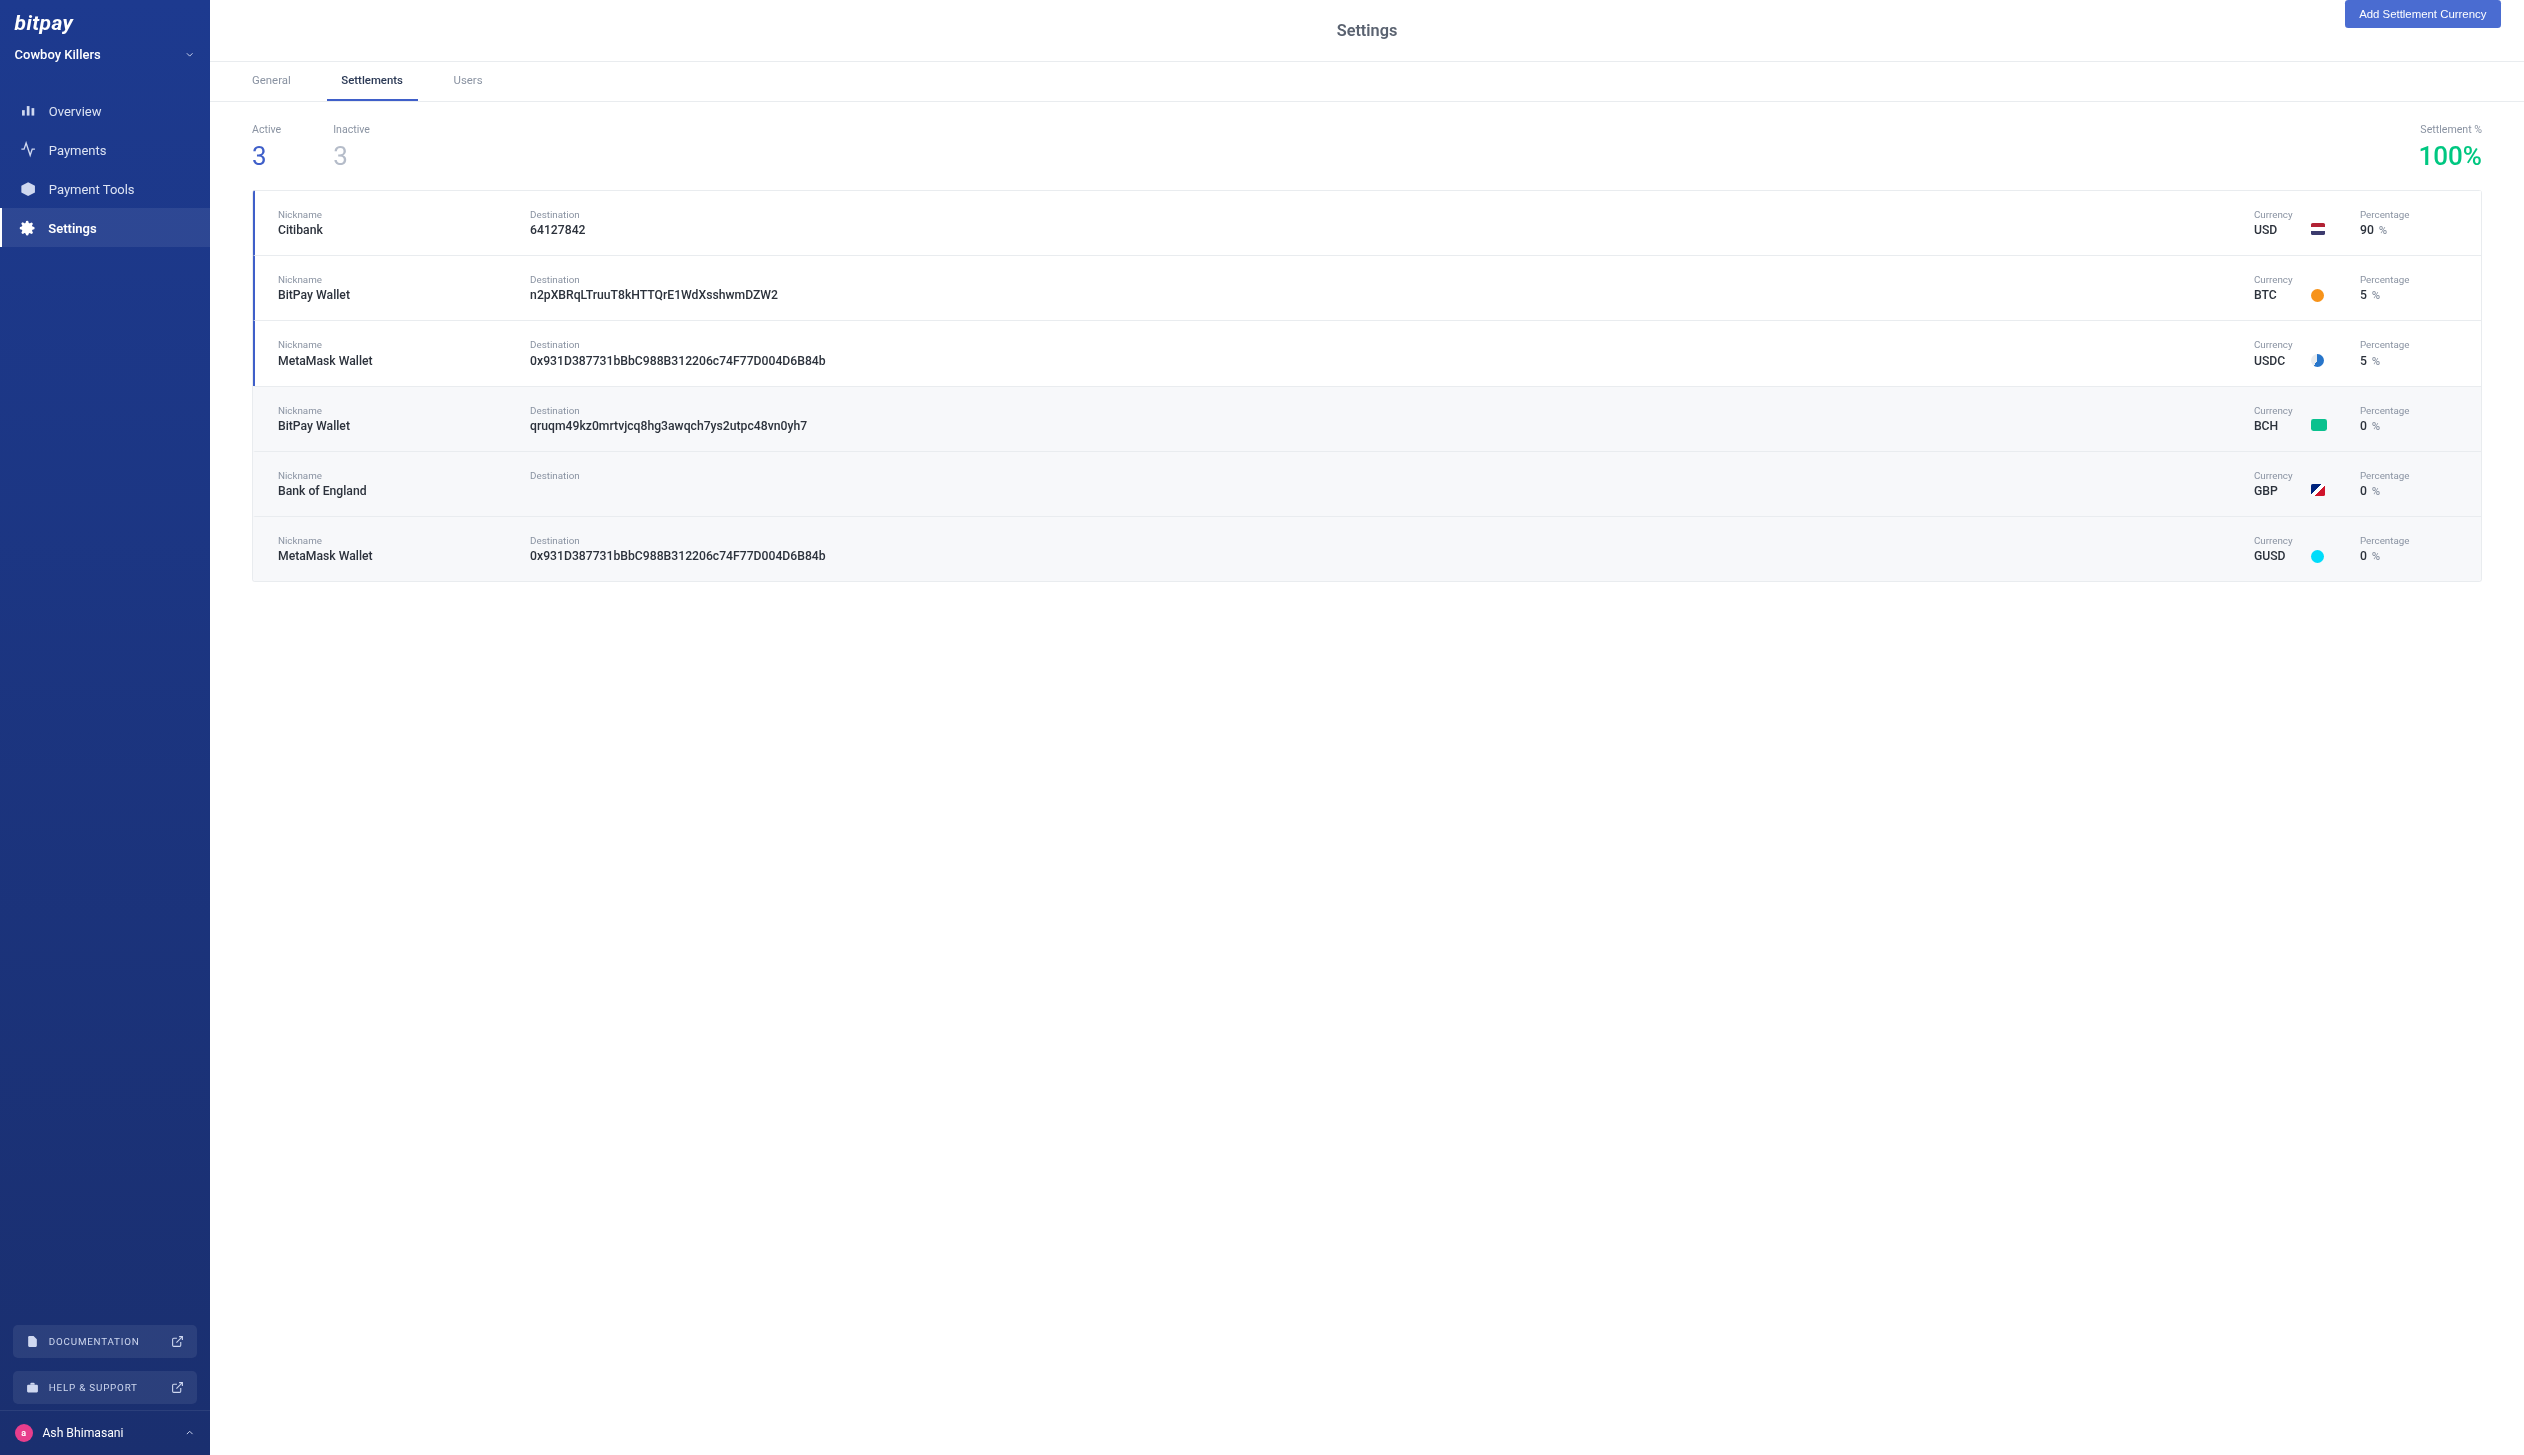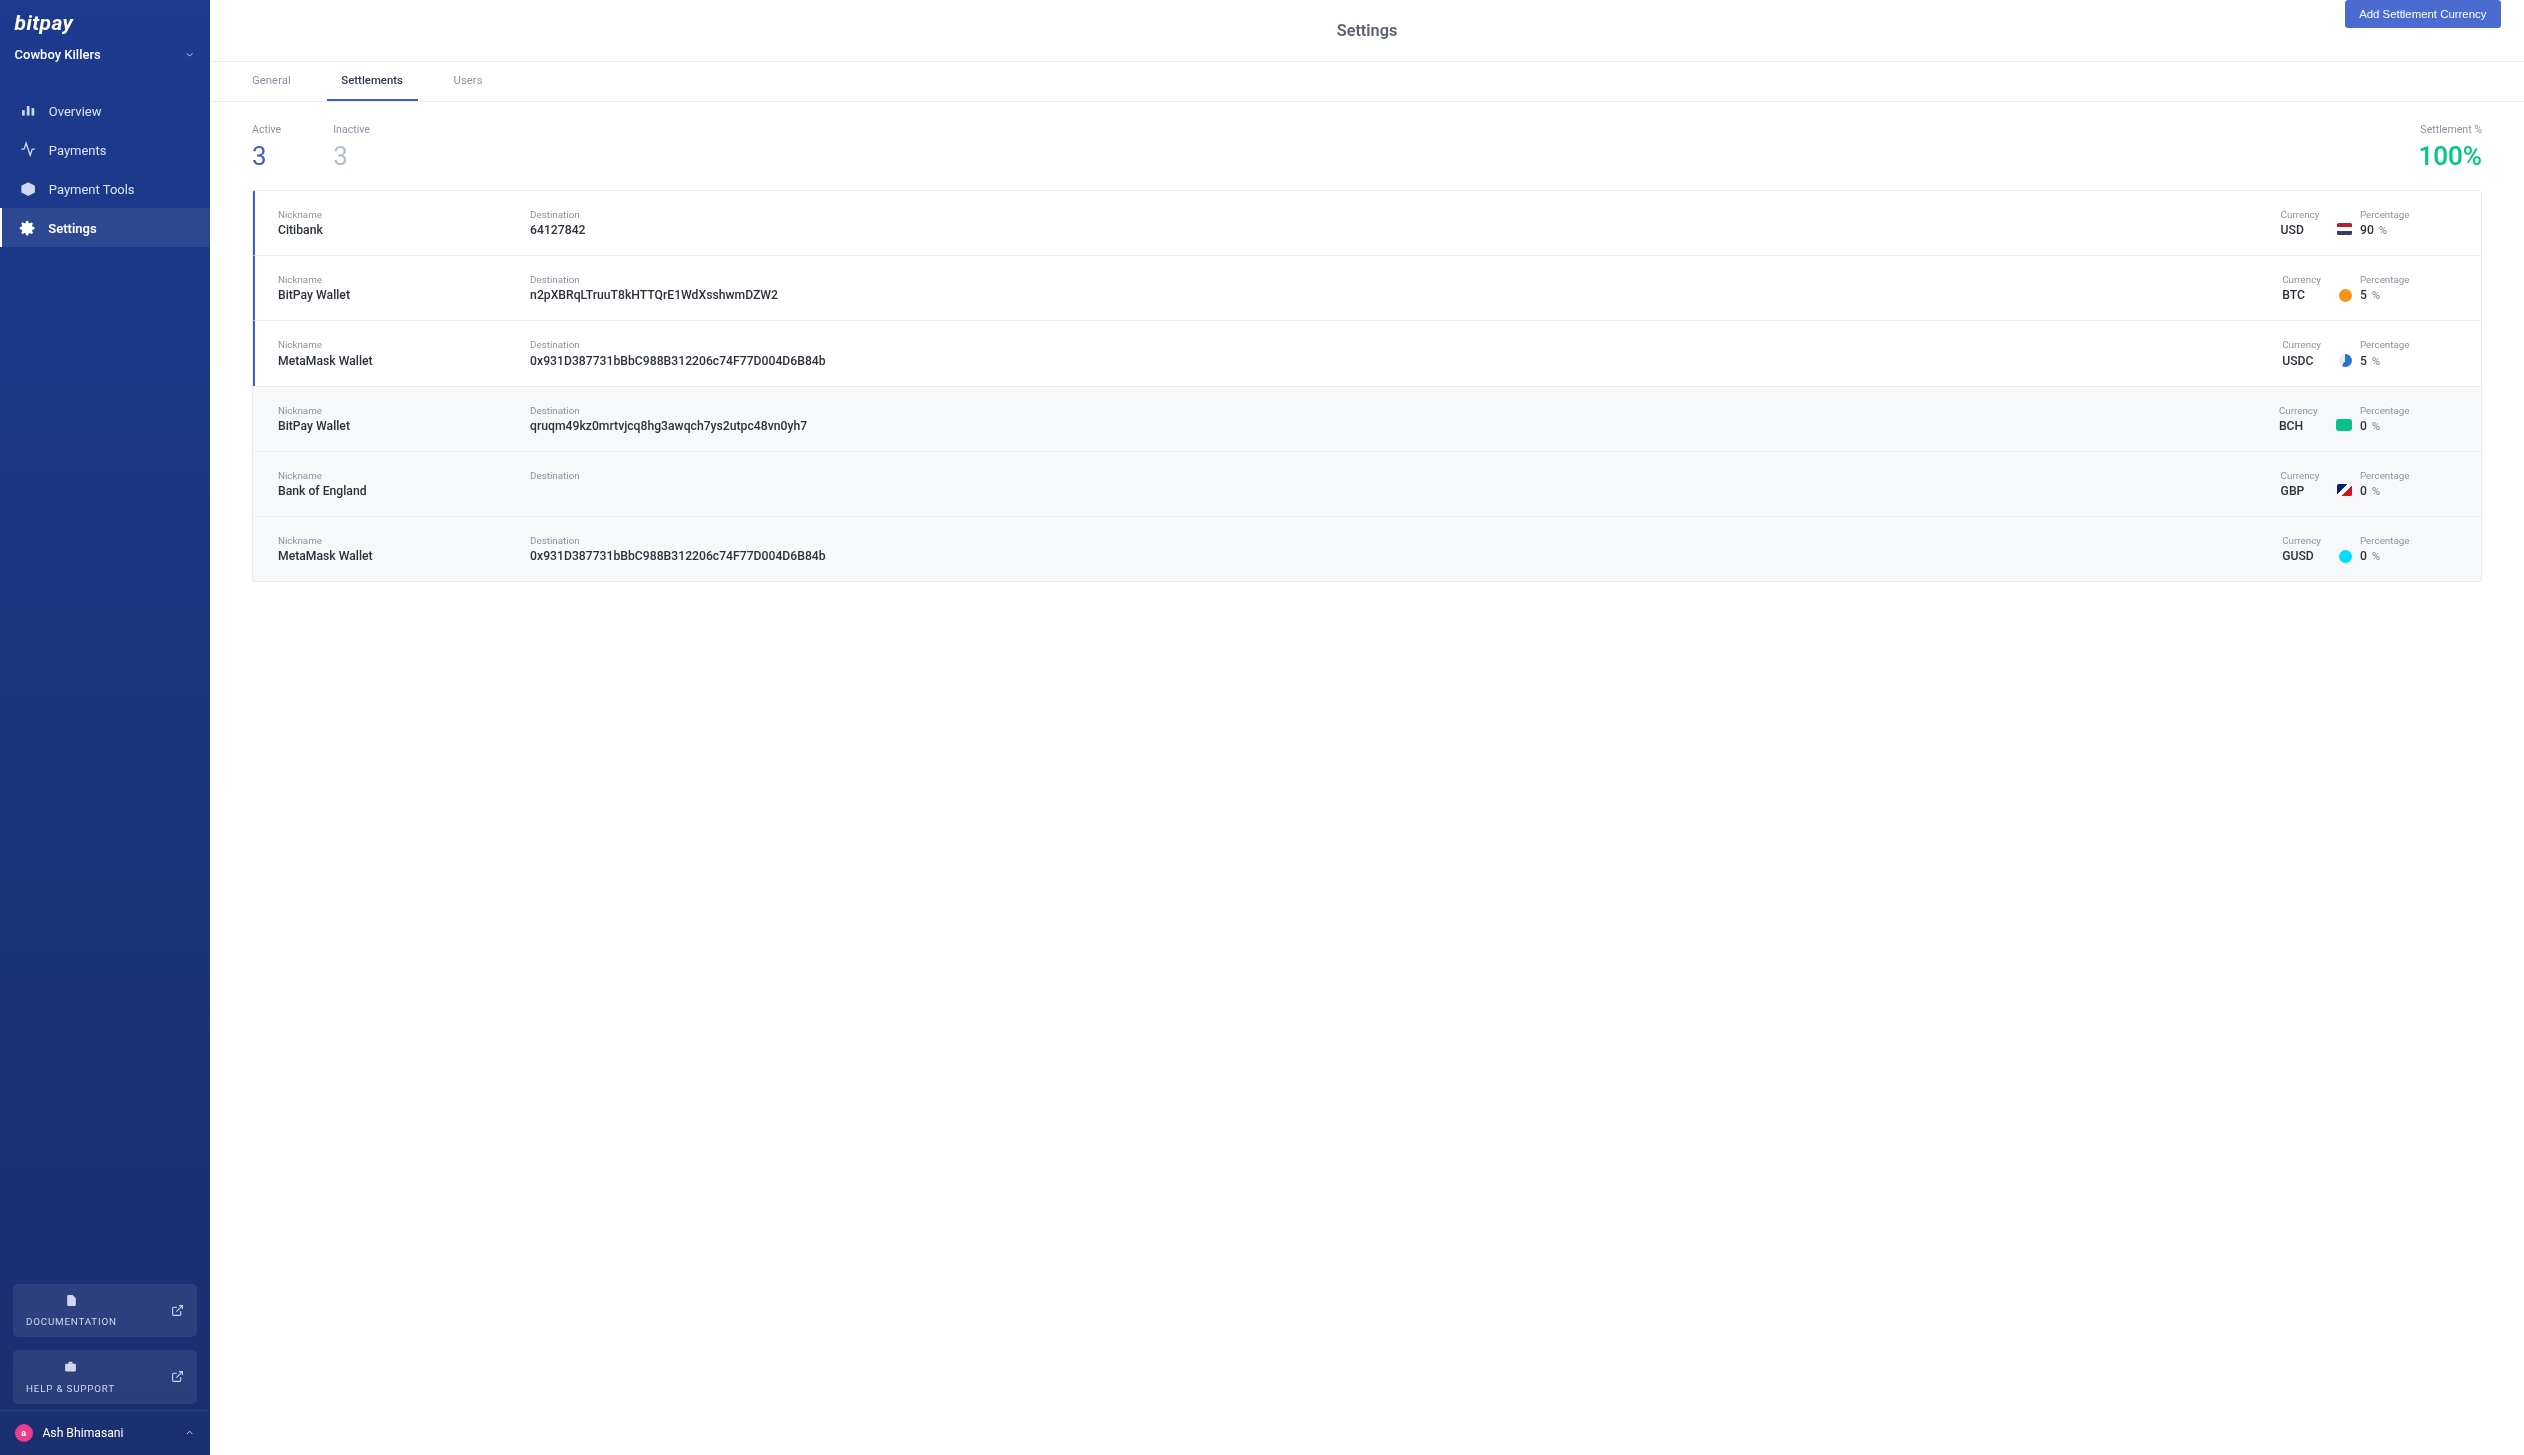--- a/index.html
+++ b/index.html
@@ -31,21 +31,21 @@
     padding:11.4px 19.5px; font-size:13px; color:#dce3f3; cursor:pointer;
   }
   .nav-item.active { background:rgba(255,255,255,0.08); color:#fff; font-weight:600; border-left:2.4px solid #fff; padding-left:17px;}
   .nav-item svg { width:16.3px; height:16.3px; flex:0 0 16.3px; }
   .sidebar-spacer { flex:1; }
   .side-card {
     margin:6.5px 13px; padding:9.8px 13px; background:rgba(255,255,255,0.08);
     border-radius:4.9px; display:flex; align-items:center; justify-content:space-between;
     color:#cfd8f0; font-size:9.8px; letter-spacing:0.8px; cursor:pointer;
   }
-  .side-card .left { display:flex; align-items:center; gap:9.8px;flex-direction:column;}
+  .side-card .left { display:flex; align-items:center; gap:9.8px;}
   .side-card svg { width:13px; height:13px; }
   .user-row {
     display:flex; align-items:center; gap:9.8px; padding:13px 14.6px; border-top:0.8px solid rgba(255,255,255,0.08);
     cursor:pointer; justify-content:space-between;
   }
   .user-row .u-left{display:flex;align-items:center;gap:9.8px;}
   .avatar { width:18px; height:18px; border-radius:50%; background:#e83e8c; display:flex;align-items:center;justify-content:center;font-size:9px;font-weight:700;color:#fff;}
   .user-row .uname { font-size:12.2px; }
 
   
@@ -81,21 +81,21 @@
     gap:8.1px;
     padding:18px 23px;
     border-top:0.8px solid #e9ecef;
     border-left:2.4px solid transparent;
     background:#fff;
   }
   .row.active-row { border-left-color:#3f5fc9; }
   .row.inactive-row { background:#f7f8fa; }
   .cell .clabel { font-size:9.8px; color:#8a93a2; margin-bottom:3.3px;}
   .cell .cvalue { font-size:12.2px; color:#2c323c; font-weight:500; word-break:break-all;}
-  .currency-cell { display:flex; align-items:flex-start; justify-content:flex-end; gap:18px;}
+  .currency-cell { display:flex; align-items:flex-start; justify-content:flex-start; gap:18px;}
   .cur-badge { width:14.6px; height:11.4px; border-radius:1.6px; display:inline-flex;align-items:center;justify-content:center;font-size:8.1px;margin-top:14.6px;}
   .flag-us{background:linear-gradient(#b22234 33%,#fff 33% 66%,#3c3b6e 66%);}
   .flag-gb{background:linear-gradient(135deg,#00247d 40%,#fff 40% 60%,#cf142b 60%);}
   .ic-round{width:13px;height:13px;border-radius:50%;margin-top:14.6px;}
   .ic-btc{background:#f7931a;}
   .ic-usdc{background:conic-gradient(#2775ca 0 60%, #e9ecef 60% 100%);}
   .ic-bch{background:#0ac18e;border-radius:2.4px;width:16.3px;height:11.4px;}
   .ic-gusd{background:#00dcfa;}
   .pct-cell .cvalue{display:flex;gap:4.9px;align-items:baseline;}
   .pct-sign{color:#8a93a2;font-size:11.4px;}

